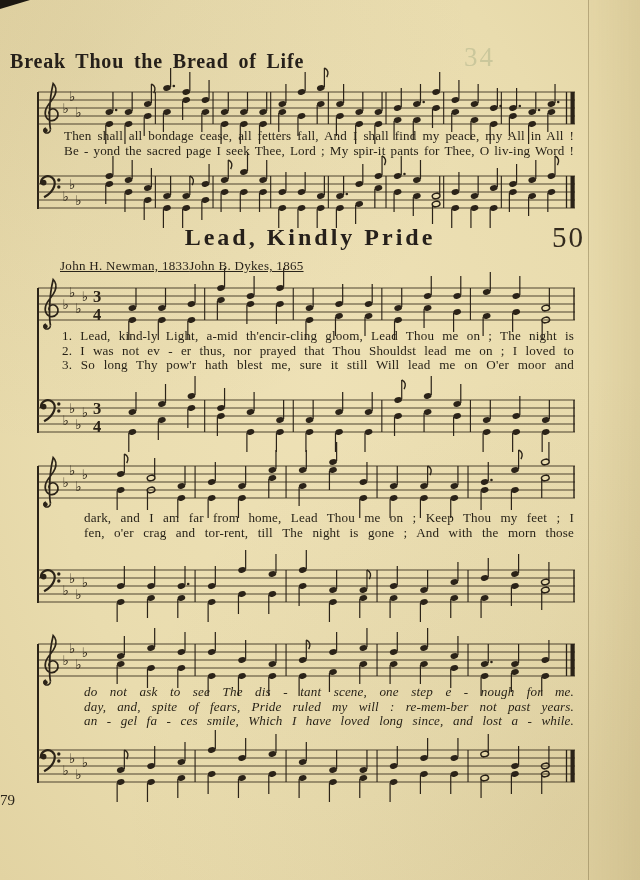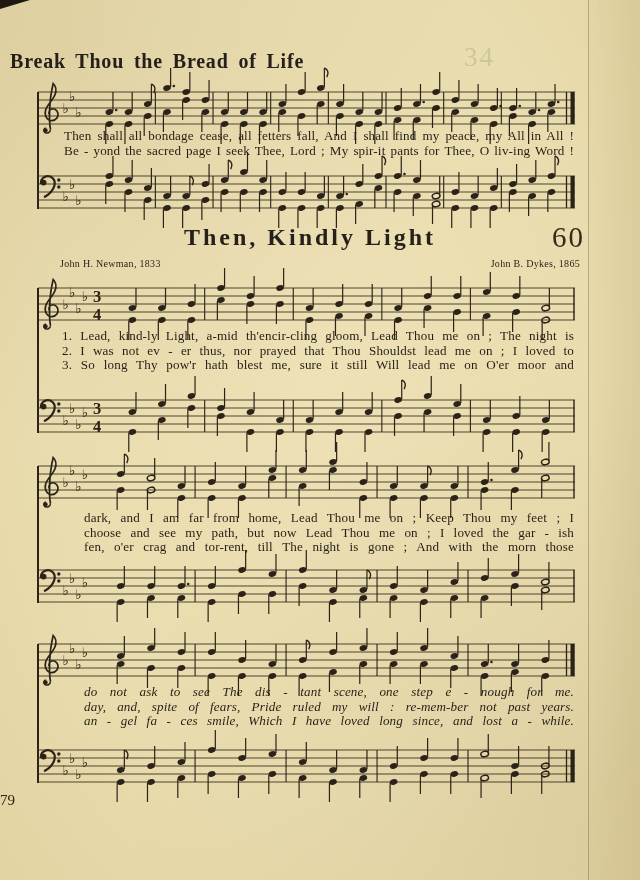--- a/index.html
+++ b/index.html
@@ -26,21 +26,21 @@
   .lyrics{position:absolute;color:#241f15;}
   .lyr{font-size:13.1px;letter-spacing:.15px;word-spacing:1px;
     text-align:justify;text-align-last:justify;white-space:normal;}
   .toplyr .lyr{line-height:15px;}
   .verse .lyr{line-height:14.6px;}
   .hymn-title{position:absolute;top:224px;left:0;width:620px;text-align:center;
     font-size:24px;font-weight:bold;letter-spacing:3px;color:#26201a;}
   .hymn-number{position:absolute;top:221px;right:55px;font-size:29px;font-weight:400;
     letter-spacing:2px;color:#342b1e;}
   .attrib{position:absolute;top:258px;left:60px;width:520px;display:flex;
-    justify-content:space-between;font-size:10px;letter-spacing:.3px;color:#2a241a;}
+    font-size:13px;letter-spacing:.3px;color:#2a241a;text-decoration:underline;}
   .page-number{position:absolute;top:792px;left:0;width:616px;text-align:left;
     font-size:15px;color:#2a241a;}
 </style>
 </head>
 <body>
 
 <div class="page">
   <div class="corner"></div>
   <div class="edge"></div>
   <div class="bleed">34</div>
@@ -298,22 +298,22 @@
       <line x1="490.6077083333333" y1="39" x2="490.6077083333333" y2="58" stroke="#2b2318" stroke-width="1.2"></line>
       <ellipse cx="513.4285416666667" cy="18" rx="3.9" ry="2.8" fill="#2b2318" transform="rotate(-14 513.4285416666667 18)"></ellipse>
       <ellipse cx="513.4285416666667" cy="34" rx="3.9" ry="2.8" fill="#2b2318" transform="rotate(-14 513.4285416666667 34)"></ellipse>
       <line x1="517.0285416666667" y1="17" x2="517.0285416666667" y2="-2" stroke="#2b2318" stroke-width="1.2"></line>
       <line x1="509.82854166666664" y1="35" x2="509.82854166666664" y2="54" stroke="#2b2318" stroke-width="1.2"></line>
       <path d="M517.0285416666667 -2 c3.8 1.6 4.6 5.2 2.4 9.2" fill="none" stroke="#2b2318" stroke-width="1.4"></path>
       <line x1="528.5" y1="18" x2="528.5" y2="50" stroke="#2b2318" stroke-width="1.3"></line>
       <rect x="532.5" y="18" width="4.2" height="32" fill="#2b2318"></rect>
     </svg>
 
-  <div class="hymn-title">Then, Kindly Light</div>
-  <div class="hymn-number">60</div>
+  <div class="hymn-title">Lead, Kindly Pride</div>
+  <div class="hymn-number">50</div>
   <div class="attrib">
     <span>John H. Newman, 1833</span>
     <span>John B. Dykes, 1865</span>
   </div>
 
   <svg class="staff" style="top:270px" viewBox="0 0 540 68">
       <line x1="0" y1="18" x2="537" y2="18" stroke="#463c28" stroke-width="0.95"></line>
       <line x1="0" y1="26" x2="537" y2="26" stroke="#463c28" stroke-width="0.95"></line>
       <line x1="0" y1="34" x2="537" y2="34" stroke="#463c28" stroke-width="0.95"></line>
       <line x1="0" y1="42" x2="537" y2="42" stroke="#463c28" stroke-width="0.95"></line>
@@ -562,21 +562,20 @@
       <path d="M480.59366666666665 2 c3.8 1.6 4.6 5.2 2.4 9.2" fill="none" stroke="#2b2318" stroke-width="1.4"></path>
       <ellipse cx="507.32033333333334" cy="14" rx="3.9" ry="2.7" fill="none" stroke="#2b2318" stroke-width="1.5" transform="rotate(-14 507.32033333333334 14)"></ellipse>
       <ellipse cx="507.32033333333334" cy="30" rx="3.9" ry="2.7" fill="none" stroke="#2b2318" stroke-width="1.5" transform="rotate(-14 507.32033333333334 30)"></ellipse>
       <line x1="510.92033333333336" y1="13" x2="510.92033333333336" y2="-6" stroke="#2b2318" stroke-width="1.2"></line>
       <line x1="503.7203333333333" y1="31" x2="503.7203333333333" y2="50" stroke="#2b2318" stroke-width="1.2"></line>
       <line x1="536" y1="18" x2="536" y2="50" stroke="#2b2318" stroke-width="1.4"></line>
     </svg>
   <div class="sysline" style="top:466px;height:137px"></div>
   <div class="lyrics verse" style="top:511px;left:84px;width:490px;">
     <div class="lyr">dark, and I am far from home, Lead Thou me on ; Keep Thou my feet ; I</div>
-    <div class="lyr">choose and see my path, but now Lead Thou me on ; I loved the gar - ish</div>
     <div class="lyr">fen, o'er crag and tor-rent, till The night is gone ; And with the morn those</div>
   </div>
   <svg class="staff" style="top:552px" viewBox="0 0 540 68">
       <line x1="0" y1="18" x2="537" y2="18" stroke="#463c28" stroke-width="0.95"></line>
       <line x1="0" y1="26" x2="537" y2="26" stroke="#463c28" stroke-width="0.95"></line>
       <line x1="0" y1="34" x2="537" y2="34" stroke="#463c28" stroke-width="0.95"></line>
       <line x1="0" y1="42" x2="537" y2="42" stroke="#463c28" stroke-width="0.95"></line>
       <line x1="0" y1="50" x2="537" y2="50" stroke="#463c28" stroke-width="0.95"></line>
       <circle cx="5.6" cy="24.6" r="2.9" fill="#2b2318"></circle>
       <path d="M2.9 26 C2.3 19.2 9.6 16.2 14.1 19.7 C19.1 23.6 17.1 33.2 6.1 39.3" fill="none" stroke="#2b2318" stroke-width="2.2"></path>

